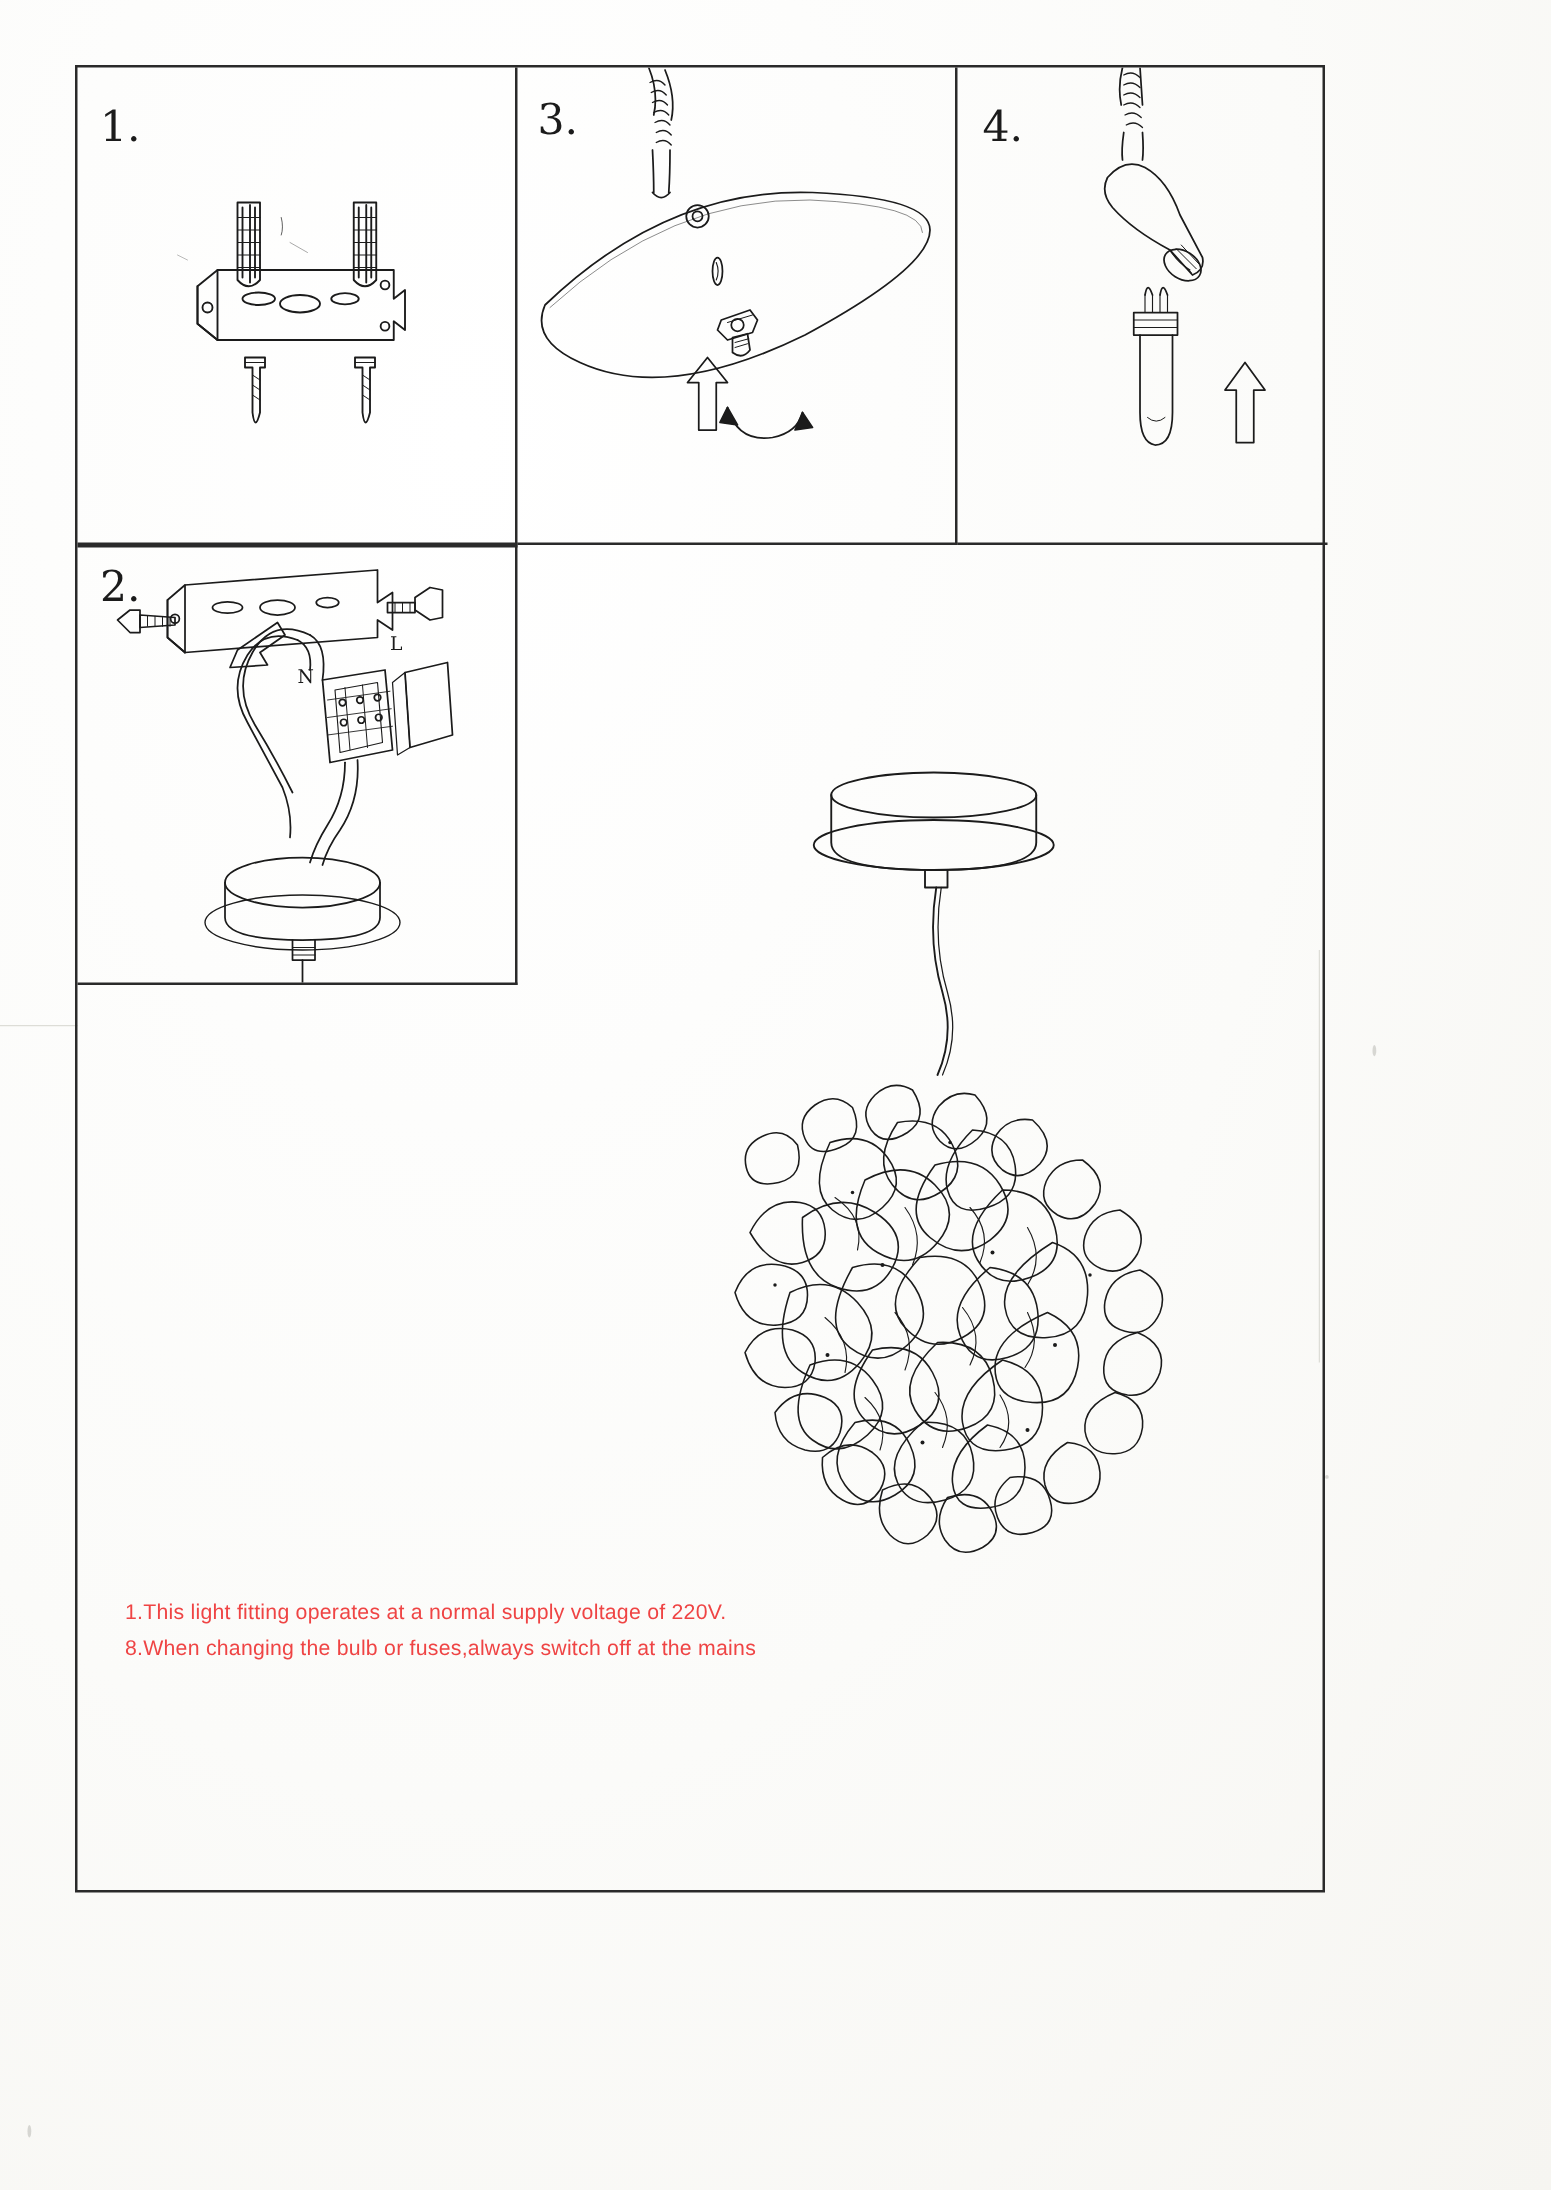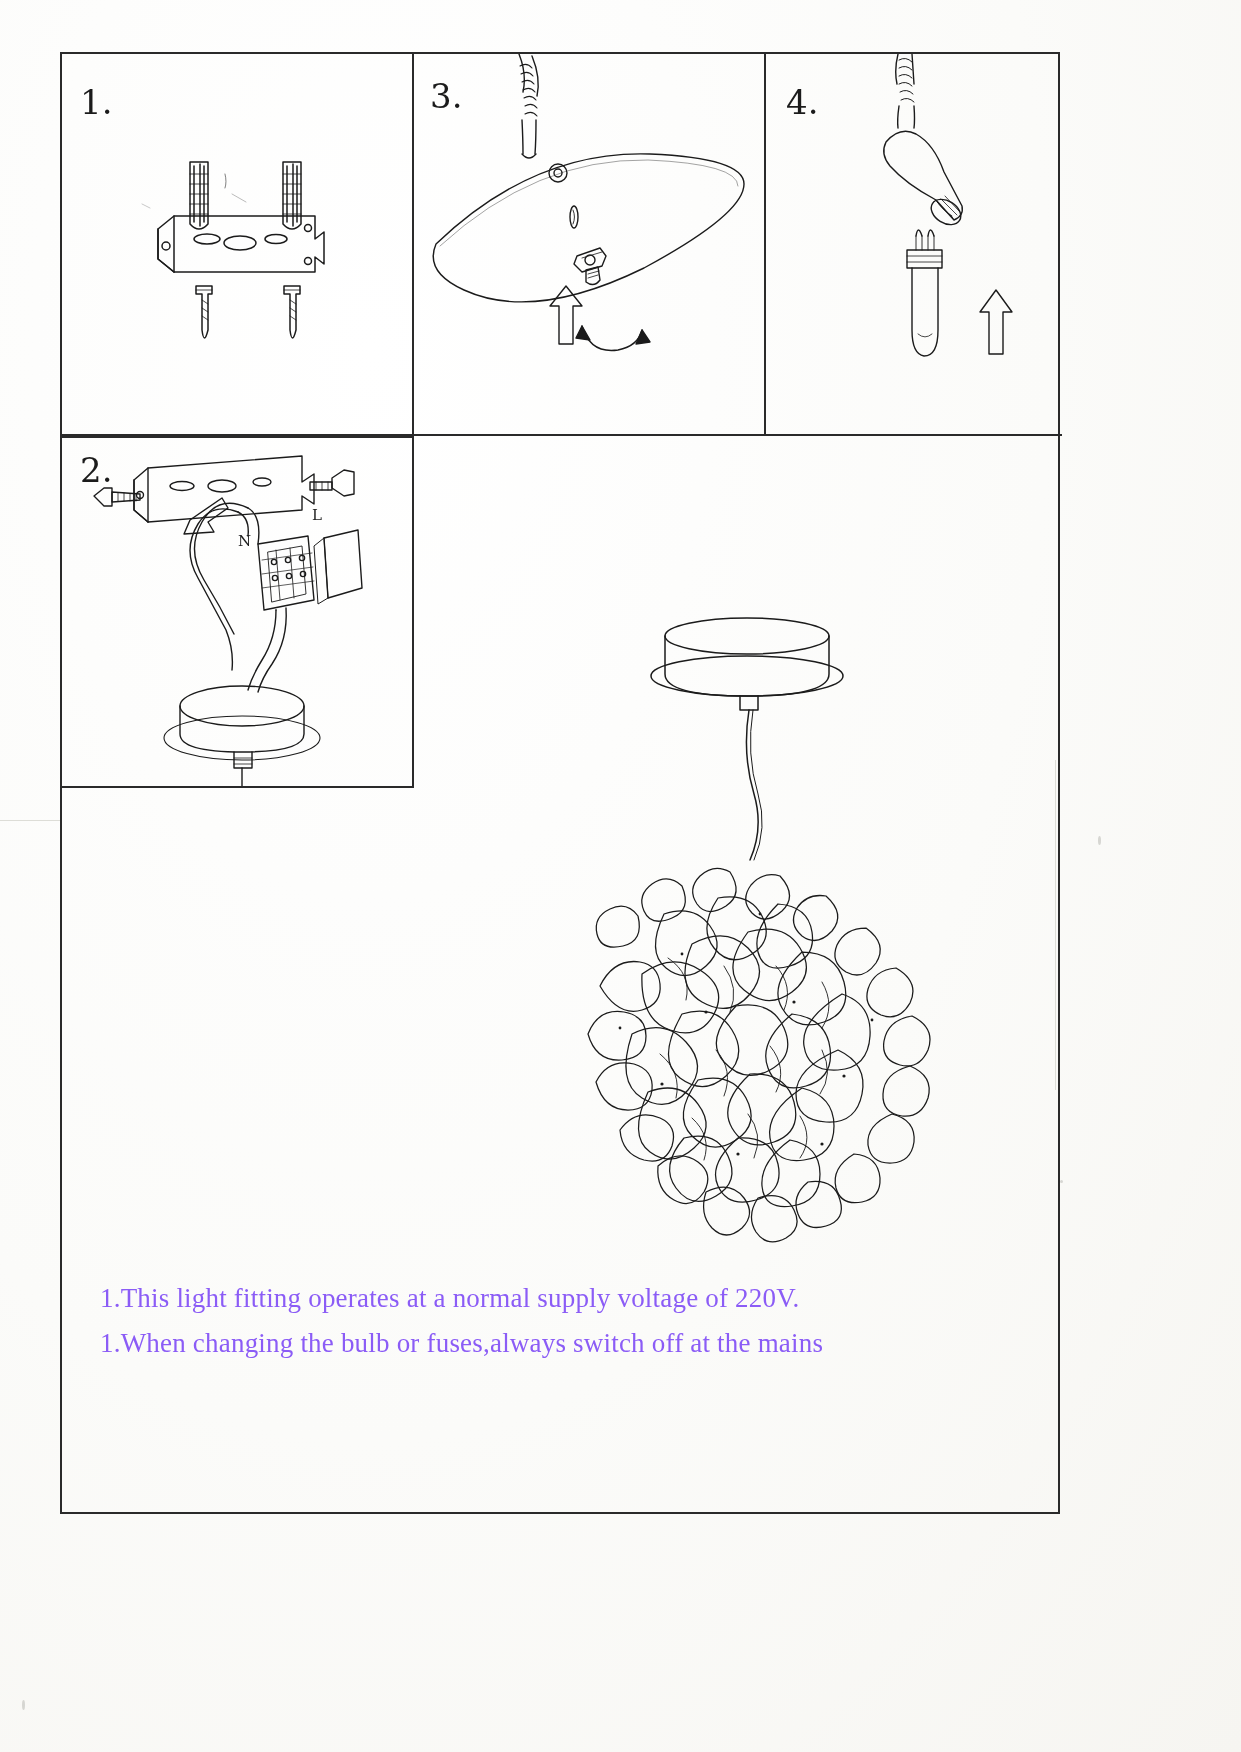--- a/index.html
+++ b/index.html
@@ -64,24 +64,24 @@
     top: 560px;
     width: 520px;
     height: 660px;
   }
 
   .notes {
     position: absolute;
     left: 38px;
     top: 1222px;
     width: 940px;
-    font-family: Liberation Serif, serif;
-    font-size: 27px;
+    font-family: Liberation Sans, sans-serif;
+    font-size: 17px;
     line-height: 1.68;
-    color: #8b5cf6;
+    color: #ef4444;
     letter-spacing: 0.2px;
   }
   .note-line { white-space: pre-wrap; }
   .note-line.indent { padding-left: 22px; }
 
   
   .speck {
     position: absolute;
     background: #b9b9b4;
     border-radius: 50%;
@@ -362,16 +362,16 @@
             <circle cx="380" cy="406" r="1.4"></circle>
           <circle cx="268" cy="300" r="1.4"></circle>
             <circle cx="128" cy="414" r="1.4"></circle>
         </g>
       </g>
     </svg>
   </div>
 
   <div class="notes">
     <div class="note-line">1.This light fitting operates at a normal supply voltage of 220V.</div>
-    <div class="note-line">1.When changing the bulb or fuses,always switch off at the mains</div>
+    <div class="note-line">8.When changing the bulb or fuses,always switch off at the mains</div>
   </div>
 
 </div>
 
 </body></html>

